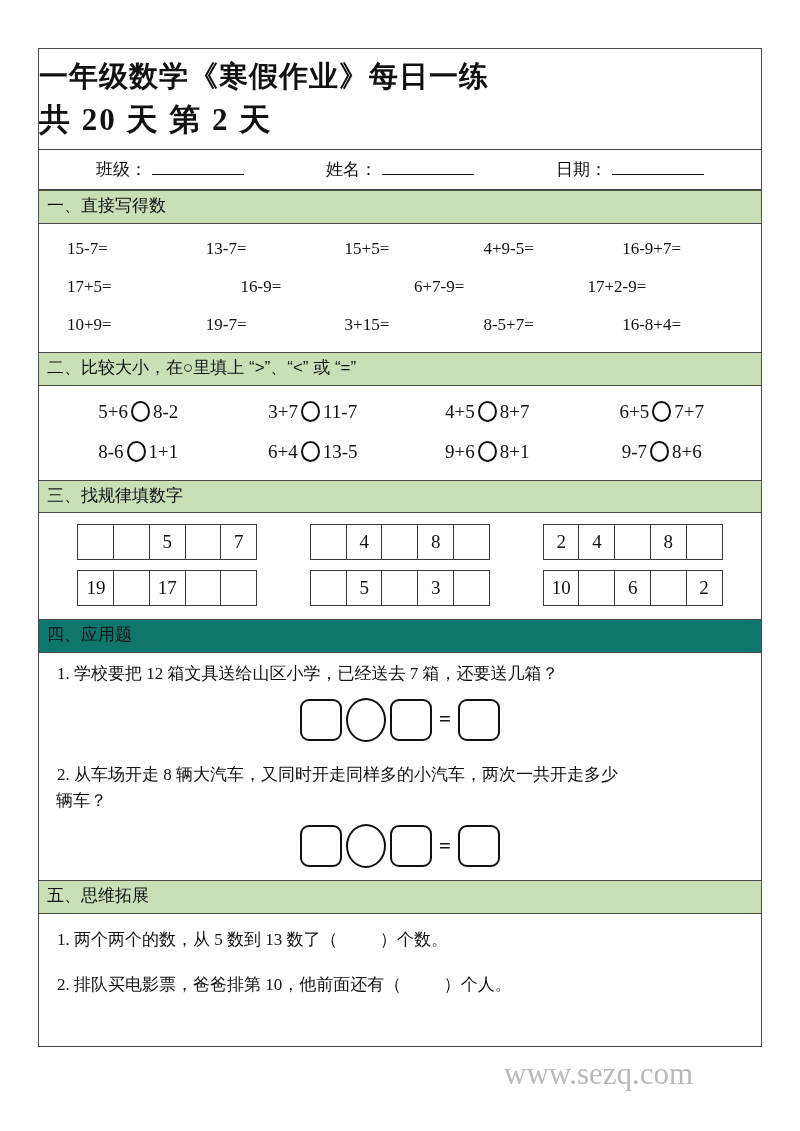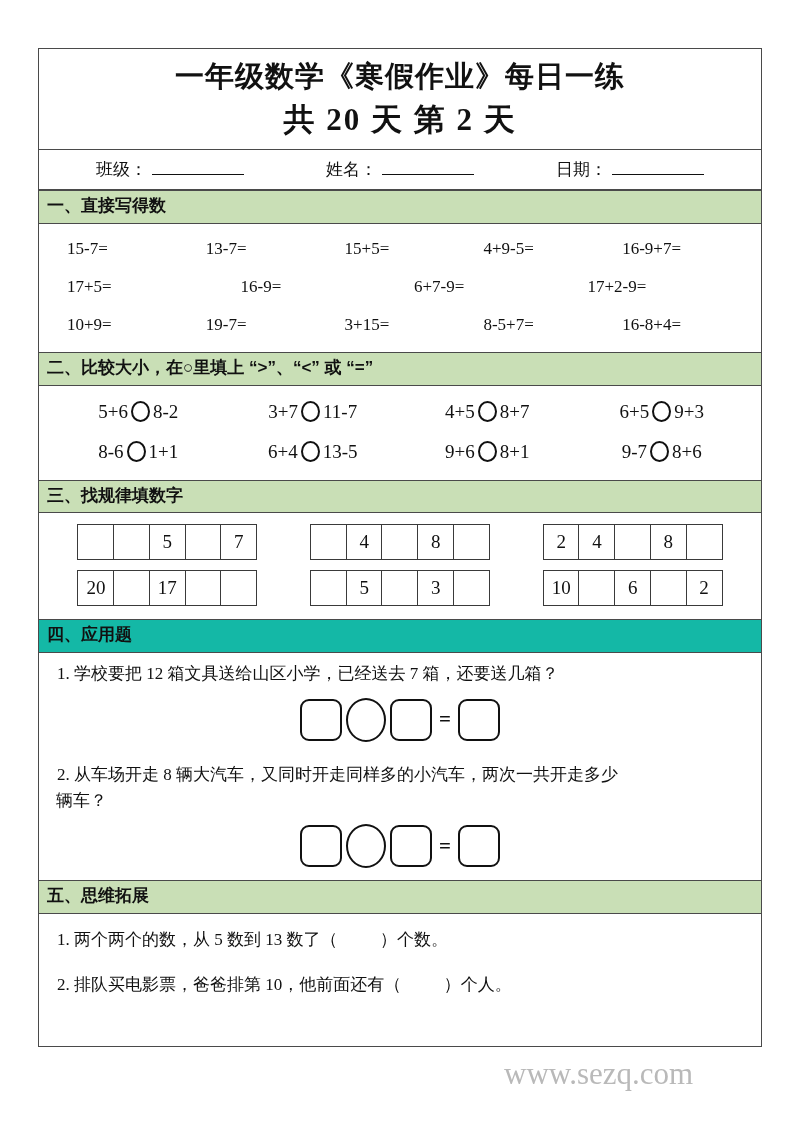--- a/index.html
+++ b/index.html
@@ -24,21 +24,20 @@
     height: 999px;
     border: 1.5px solid #4a4a4a;
     box-sizing: border-box;
     background: #ffffff;
   }
 
   
   .title-block {
     border-bottom: 1.5px solid #4a4a4a;
     padding: 10px 0 8px 0;
-    text-align: center;
   }
   .title-line-1 {
     font-size: 29px;
     font-weight: bold;
     letter-spacing: 1px;
     line-height: 1.22;
   }
   .title-line-2 {
     font-size: 31px;
     font-weight: bold;
@@ -68,29 +67,29 @@
     width: 92px;
     border-bottom: 1.6px solid #111;
     margin-left: 5px;
     height: 15px;
   }
 
   
   .sec-head {
     background: #c9dfb6;
     font-size: 17px;
-    font-weight: bold;
+    font-weight: normal;
     padding: 4px 8px 5px 8px;
     border-bottom: 1.5px solid #4a4a4a;
     border-top: 1.5px solid #4a4a4a;
     line-height: 1.35;
     font-family: "Liberation Sans", "DejaVu Sans", sans-serif;
   }
   .sec-head.plain {
-    background: #14b8a6;
+    background: #0f766e;
   }
   .sec-body {
     padding: 6px 0 8px 0;
   }
 
   
   .calc-row {
     display: flex;
     padding: 0 14px;
   }
@@ -270,21 +269,21 @@
         <span>11-7</span>
       </div>
       <div class="cmp-cell">
         <span>4+5</span>
         <span class="cmp-circle"></span>
         <span>8+7</span>
       </div>
       <div class="cmp-cell">
         <span>6+5</span>
         <span class="cmp-circle"></span>
-        <span>9+3</span>
+        <span>7+7</span>
       </div>
     </div>
     <div class="cmp-row">
       <div class="cmp-cell">
         <span>8-6</span>
         <span class="cmp-circle"></span>
         <span>1+1</span>
       </div>
       <div class="cmp-cell">
         <span>6+4</span>
@@ -324,21 +323,21 @@
       <div class="pat-group">
         <div class="pat-cell">2</div>
         <div class="pat-cell">4</div>
         <div class="pat-cell"></div>
         <div class="pat-cell">8</div>
         <div class="pat-cell"></div>
       </div>
     </div>
     <div class="pat-row">
       <div class="pat-group">
-        <div class="pat-cell">20</div>
+        <div class="pat-cell">19</div>
         <div class="pat-cell"></div>
         <div class="pat-cell">17</div>
         <div class="pat-cell"></div>
         <div class="pat-cell"></div>
       </div>
       <div class="pat-group">
         <div class="pat-cell"></div>
         <div class="pat-cell">5</div>
         <div class="pat-cell"></div>
         <div class="pat-cell">3</div>

